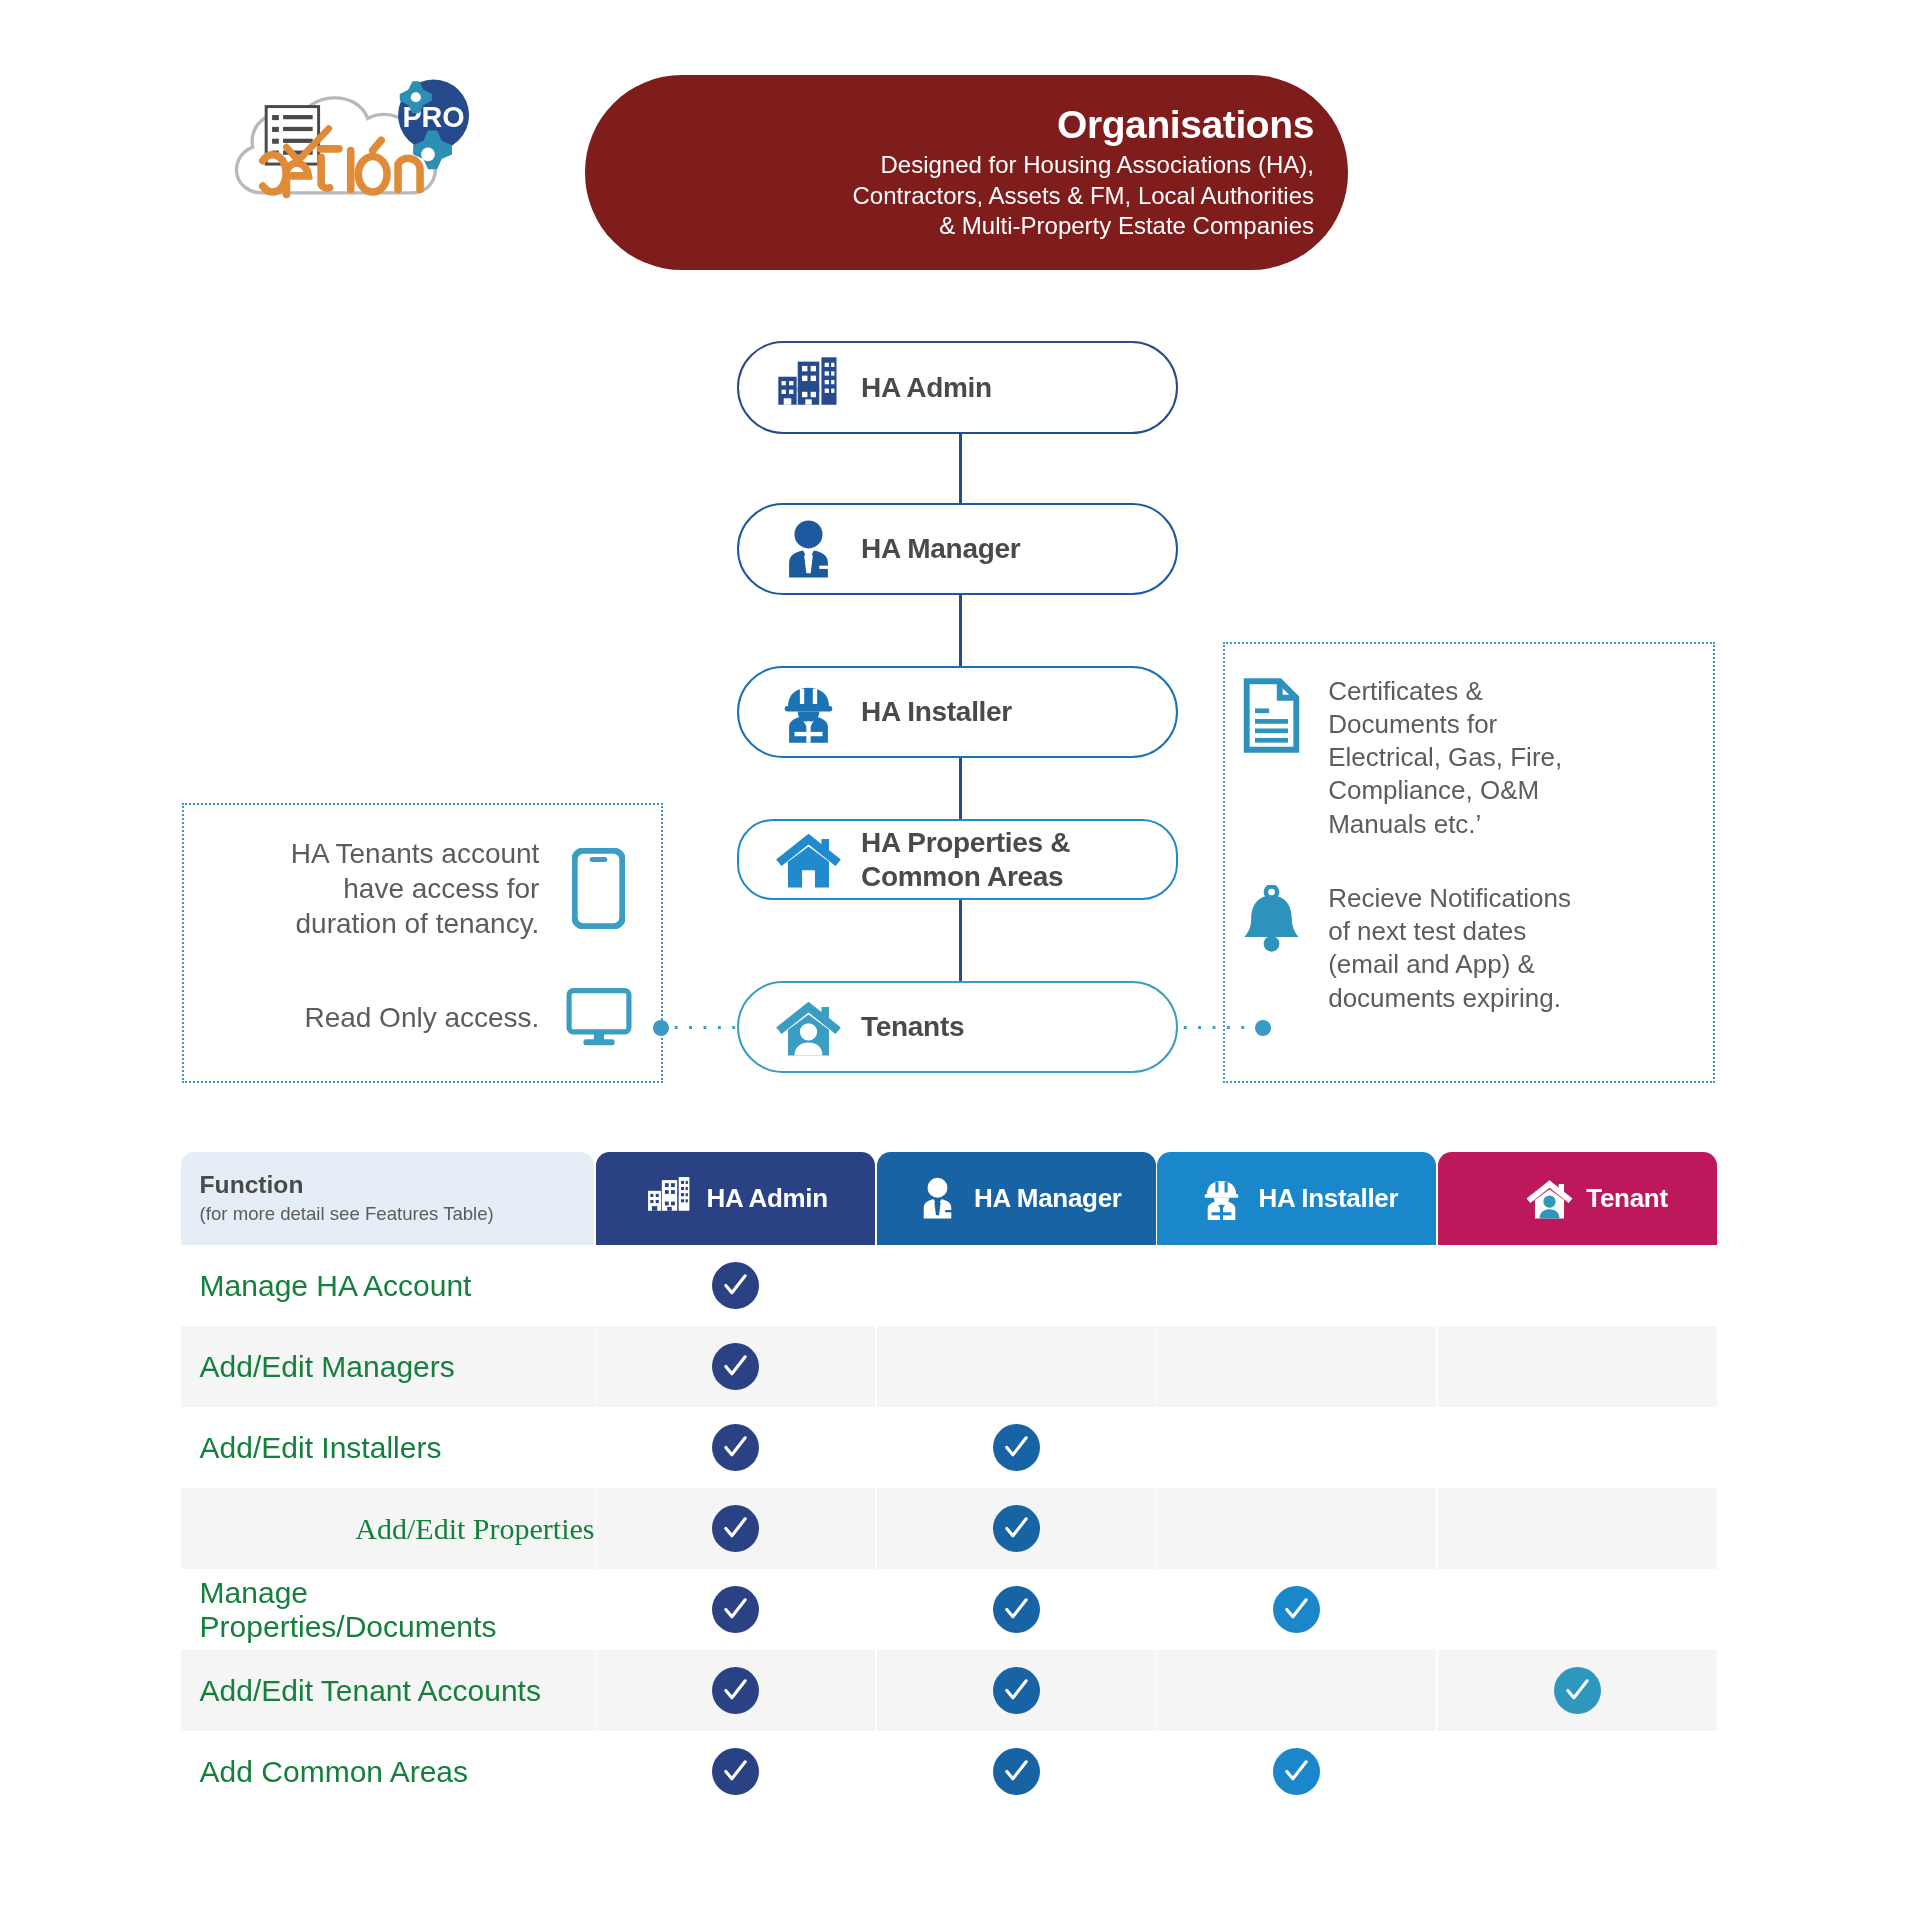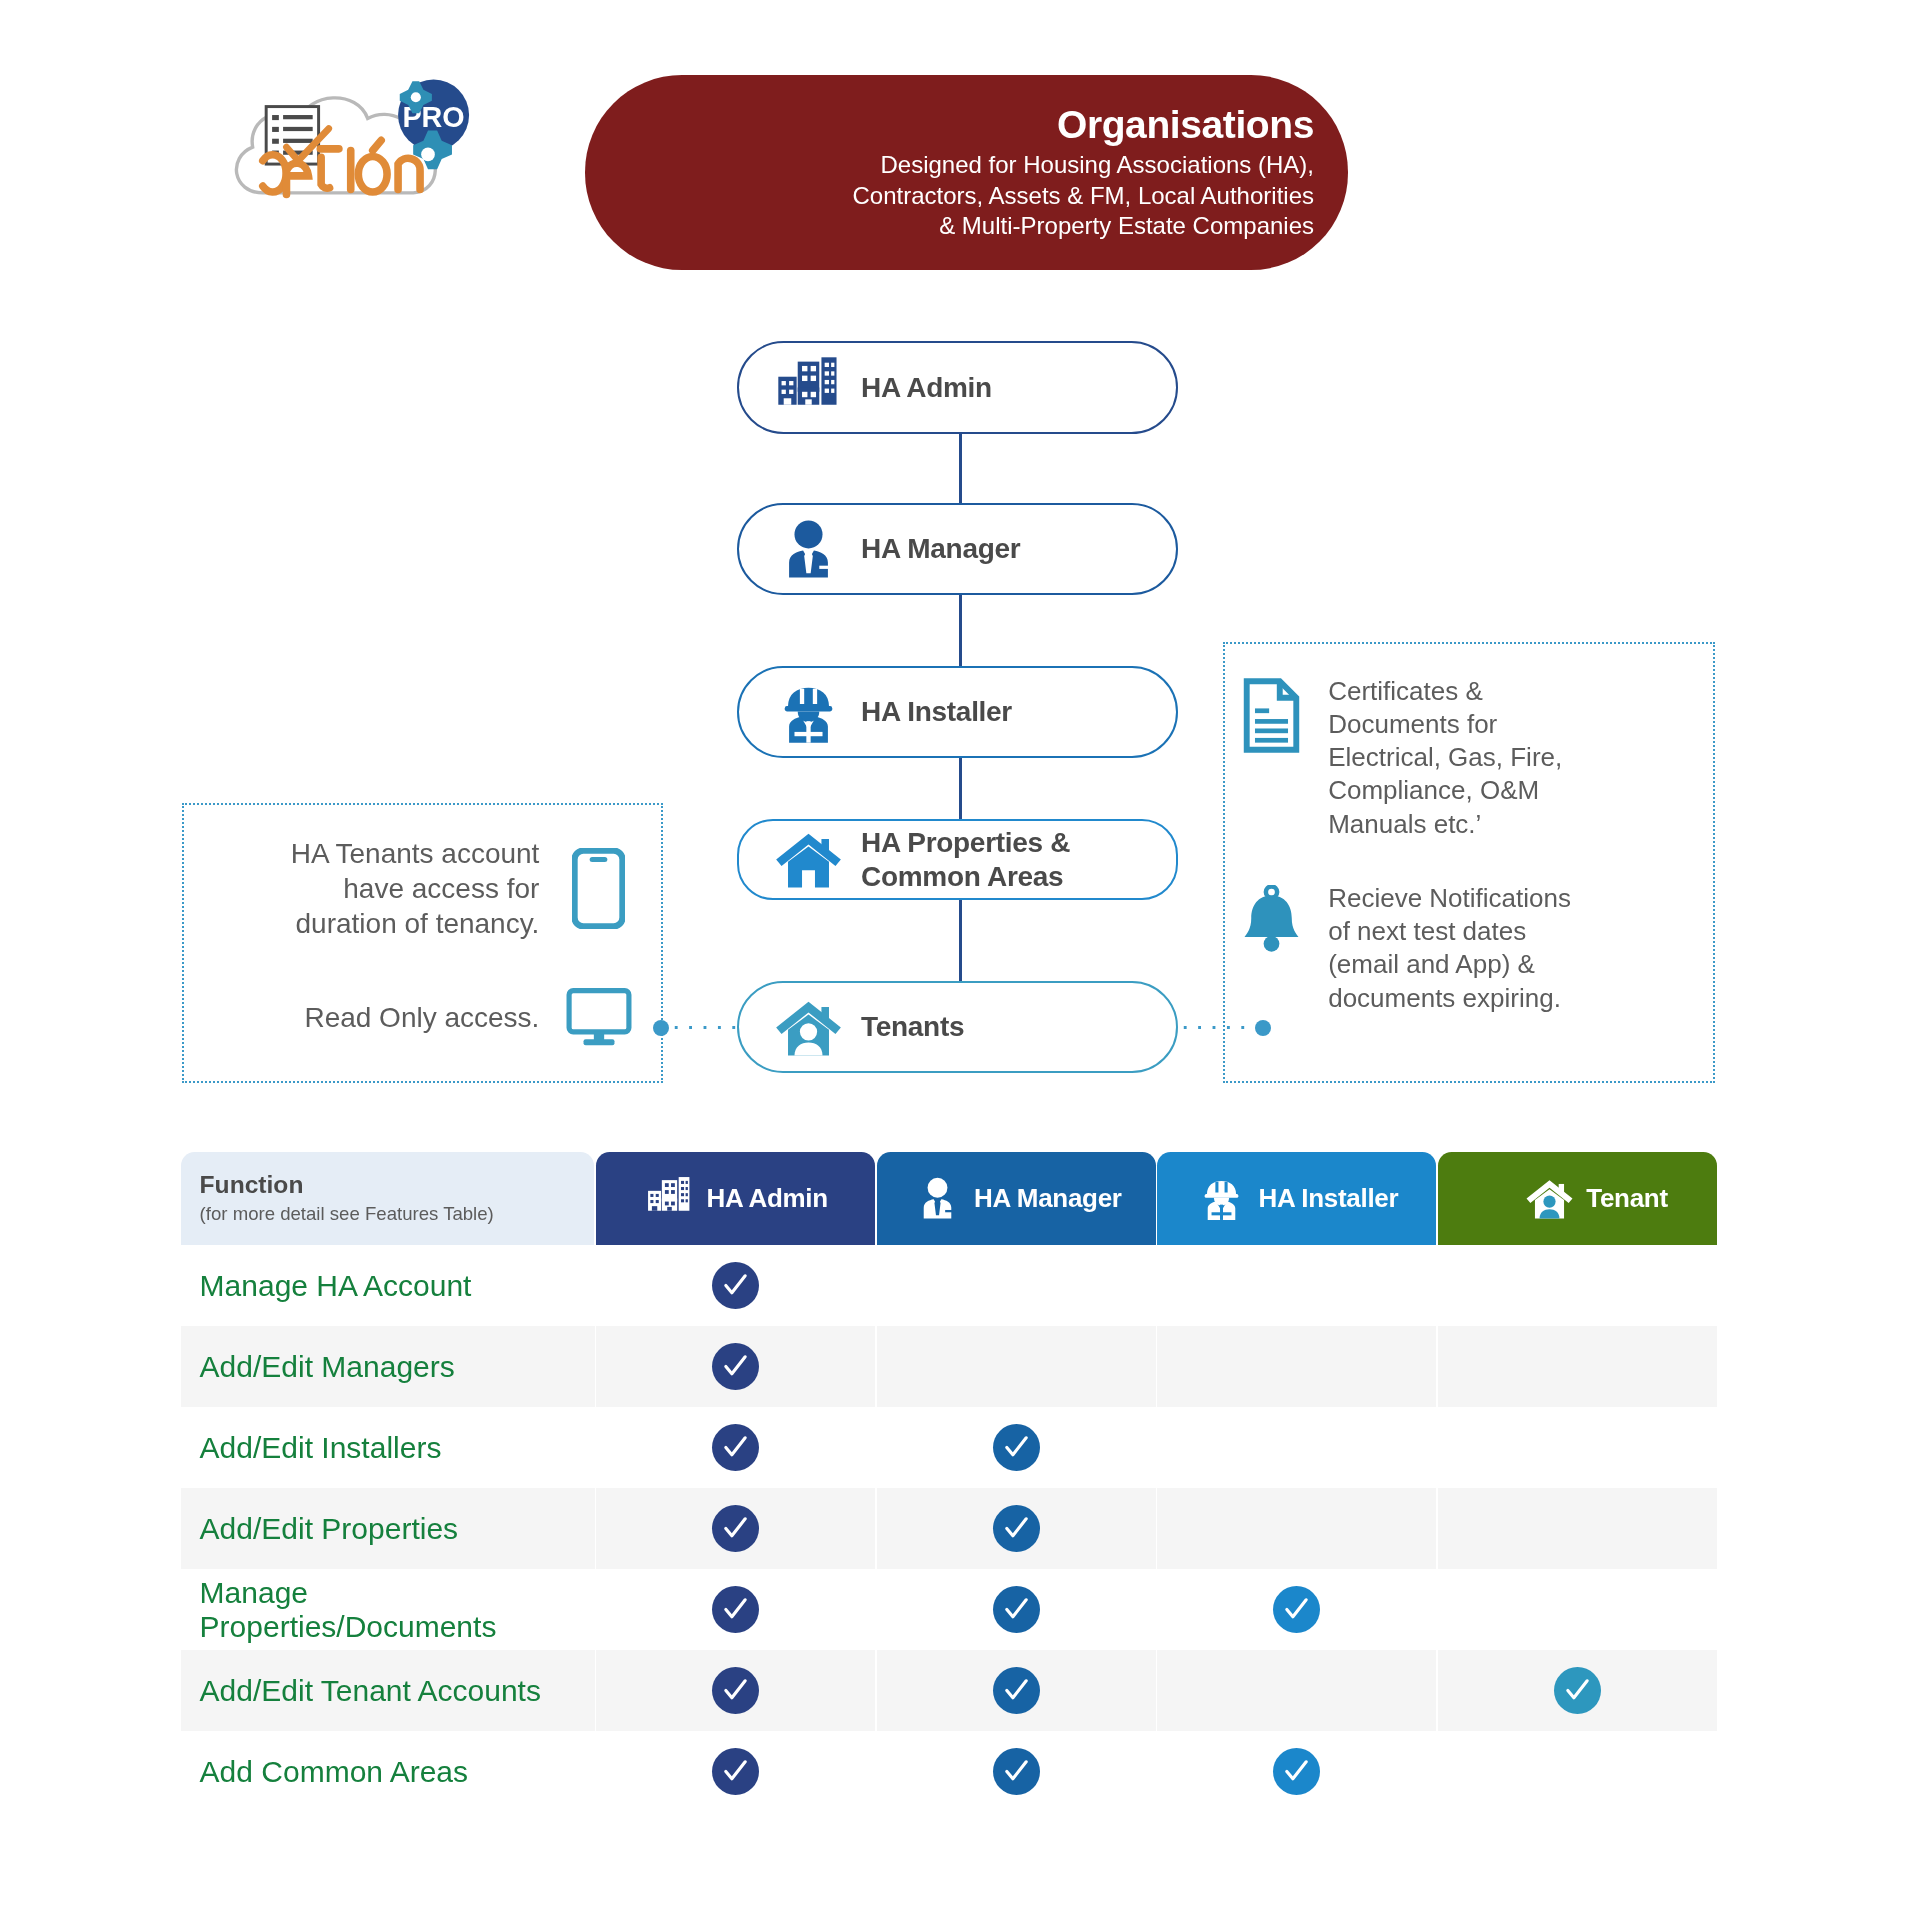--- a/index.html
+++ b/index.html
@@ -392,21 +392,21 @@
             <path d="M24 10 h4 v14 h-4z M36 10 h4 v14 h-4z" fill="#1B87CB"></path>
             <path d="M22 31 a10 10 0 0 0 20 0 z"></path>
             <path d="M14 60 v-15 c0-5 6-8 11-9 l7 12 7-12 c5 1 11 4 11 9 v15 z"></path>
             <rect x="19" y="50" width="26" height="4" fill="#1B87CB"></rect>
             <path d="M30 40 h4 v20 h-4z" fill="#1B87CB"></path>
           </svg>
         </span>
         <span class="hlabel">HA Installer</span>
       </div>
 
-      <div class="th-role" style="background:#4d7c0f;padding-left:36px;">
+      <div class="th-role" style="background:#be185d;padding-left:36px;">
         <span class="hicon">
           <svg viewBox="0 0 64 64" xmlns="http://www.w3.org/2000/svg" fill="#ffffff">
             <path d="M2 32 L32 8 L62 32 L57 38 L32 18 L7 38 Z"></path>
             <rect x="44" y="13" width="7" height="12"></rect>
             <path d="M13 34 L32 20 L51 34 v24 h-38z"></path>
             <circle cx="32" cy="36" r="8" fill="#2D97BE"></circle>
             <path d="M19 58 c0-8 6-12 13-12 s13 4 13 12 z" fill="#2D97BE"></path>
           </svg>
         </span>
         <span class="hlabel">Tenant</span>
@@ -461,21 +461,21 @@
             <svg viewBox="0 0 24 24" fill="none" stroke="#fff" stroke-width="2.6" stroke-linecap="round" stroke-linejoin="round">
               <path d="M4 12 l5 6 L20 4"></path>
             </svg>
           </span>
         </div>
       <div class="tc"></div>
       <div class="tc"></div>
     </div>
 
     <div class="trow alt">
-      <div class="tc-func tc" style="width:415px;justify-content:flex-start;padding-left:18.6px;margin-left:0;">
+      <div class="tc-func tc" style="width:415px;justify-content:flex-end;padding-left:18.6px;margin-left:0;font-family:Liberation Serif, serif;">
           <span>Add/Edit Properties</span>
         </div>
       <div class="tc">
           <span class="chk" style="background:#2A4183;">
             <svg viewBox="0 0 24 24" fill="none" stroke="#fff" stroke-width="2.6" stroke-linecap="round" stroke-linejoin="round">
               <path d="M4 12 l5 6 L20 4"></path>
             </svg>
           </span>
         </div>
       <div class="tc">

